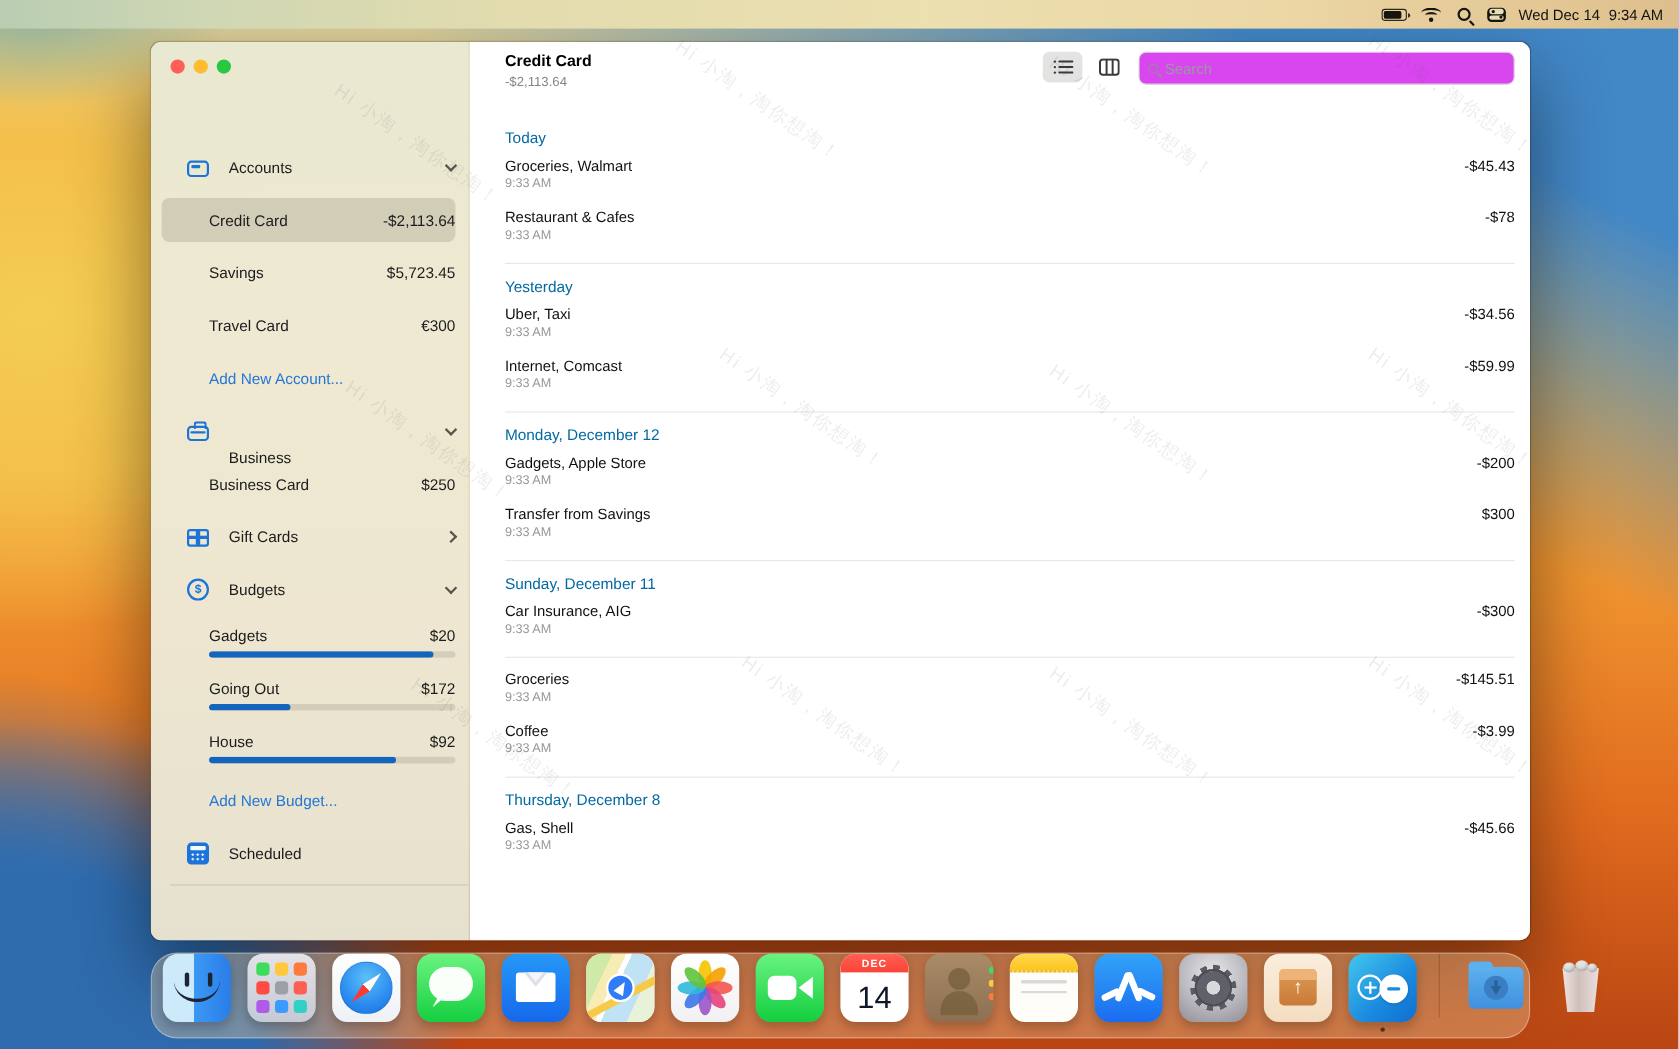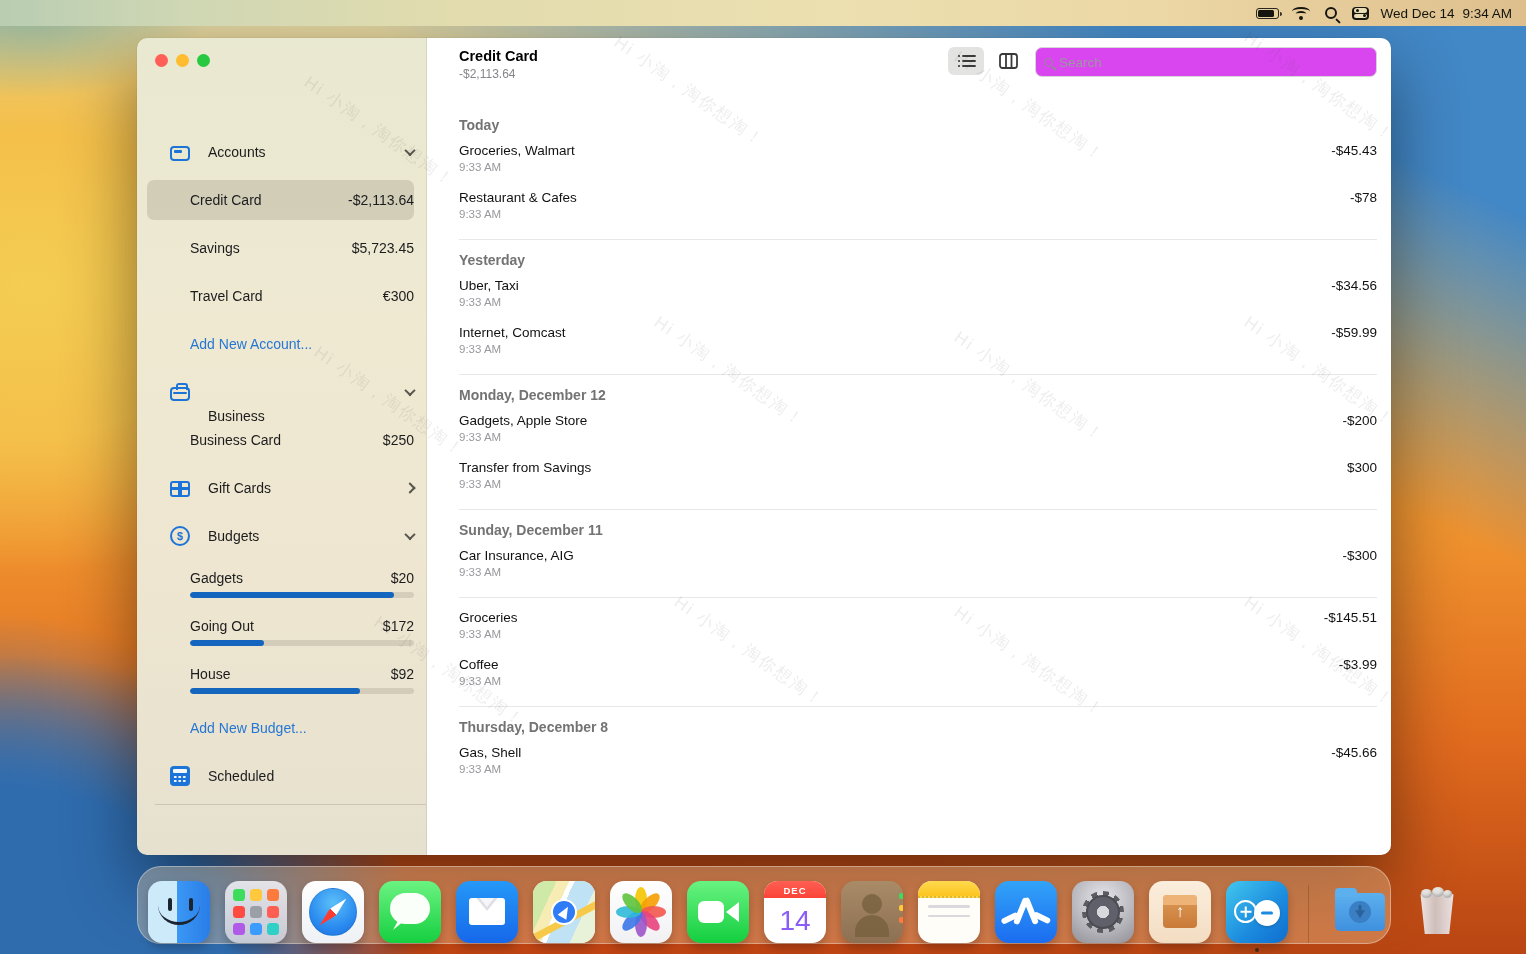--- a/index.html
+++ b/index.html
@@ -140,34 +140,34 @@
     display:flex; align-items:center; padding:0 8px; gap:6px;
   }
   .sf-glass { width:9px; height:9px; border:1.8px solid #8e8e93; border-radius:50%; position:relative; flex:none;}
   .sf-glass::after { content:""; position:absolute; width:1.8px; height:4.5px; background:#8e8e93; left:8px; top:7.5px; transform:rotate(-45deg); border-radius:2px;}
   .search-field input { border:none; outline:none; font-size:13.5px; color:#333; width:100%; background:transparent; font-family:inherit;}
   .search-field input::placeholder { color:#9a9aa0; }
 
   .txn-list { margin-top:24px; }
   .txn-group { margin:0 14px 0 32px; padding:12px 0 2px; border-bottom:1px solid #e7e7e5; }
   .txn-group:last-child { border-bottom:none; }
-  .group-h { font-size:14px; font-weight:700; color:#737373; margin-bottom:10px; }
+  .group-h { font-size:14px; font-weight:400; color:#0369a1; margin-bottom:10px; }
   .txn { display:flex; align-items:flex-start; margin-bottom:17px; }
   .txn-main { flex:1; }
   .txn-title { font-size:13.5px; color:#111; }
   .txn-time { font-size:11.5px; color:#98989d; margin-top:3px; }
   .txn-amount { font-size:13.5px; color:#111; }
 
   
   .dock {
     position:absolute; left:137px; top:866px; width:1254px; height:78px; z-index:30;
     background:rgba(250,214,170,0.35);
     border:1px solid rgba(255,255,255,0.35);
     border-radius:24px;
-    display:flex; align-items:flex-end; padding:0 10px; gap:15px;
+    display:flex; align-items:flex-start; padding:0 10px; gap:15px;
     backdrop-filter:blur(20px);
   }
   .dicon { width:62px; height:62px; border-radius:14px; position:relative; flex:none; box-shadow:0 5px 10px rgba(0,0,0,.22); }
   .dicon.running::after { content:""; position:absolute; left:50%; bottom:-9px; width:4px; height:4px; border-radius:50%; background:rgba(40,30,20,.75); transform:translateX(-50%); box-shadow:none; }
   .dock-div { width:1px; height:58px; background:rgba(90,40,10,.28); margin:0 5px; flex:none; }
 
   
   .dk-finder { background:linear-gradient(90deg,#cdeafb 0%,#cdeafb 46%,#3b98f4 46%,#2a7de8 100%); overflow:hidden;}
   .dk-finder .eye { position:absolute; top:17px; width:4px; height:13px; border-radius:2px; background:#1b2430;}
   .dk-finder .e1 { left:20px; } .dk-finder .e2 { left:41px; }
@@ -198,21 +198,21 @@
   
   .dk-photos { background:linear-gradient(180deg,#ffffff,#f1f1f4); overflow:hidden;}
   .petal { position:absolute; left:calc(50% - 6px); top:calc(50% - 25px); width:12px; height:25px; border-radius:50%; transform-origin:50% 100%; opacity:.9; }
   
   .dk-ft { background:linear-gradient(180deg,#69f381,#13ce3f); }
   .dk-ft .cam { position:absolute; left:11px; top:20px; width:26px; height:22px; background:#fff; border-radius:6px; }
   .dk-ft .lens { position:absolute; right:10px; top:21px; width:0; height:0; border-top:10px solid transparent; border-bottom:10px solid transparent; border-right:13px solid #fff; }
   
   .dk-cal { background:#fff; overflow:hidden; display:flex; flex-direction:column; }
   .cal-top { background:linear-gradient(#ff5f52,#fb4438); color:#fff; font-size:9.5px; font-weight:700; text-align:center; padding:3.5px 0 2.5px; letter-spacing:1px; }
-  .cal-num { flex:1; display:flex; align-items:center; justify-content:center; font-size:28px; font-weight:400; color:#8b5cf6; }
+  .cal-num { flex:1; display:flex; align-items:center; justify-content:center; font-size:28px; font-weight:400; color:#0f172a; }
   
   .dk-contacts { background:linear-gradient(180deg,#a98b68,#8d7052); overflow:hidden; }
   .dk-contacts .head { position:absolute; left:50%; top:13px; width:20px; height:20px; border-radius:50%; background:#77603f; transform:translateX(-50%); opacity:.8;}
   .dk-contacts .body { position:absolute; left:50%; top:34px; width:34px; height:22px; border-radius:17px 17px 0 0; background:#77603f; transform:translateX(-50%); opacity:.8;}
   .dk-contacts .tab { position:absolute; right:-1px; width:5px; height:6px; border-radius:2px 0 0 2px; }
   
   .dk-notes { background:#fffdf7; overflow:hidden; display:flex; flex-direction:column;}
   .nt-top { height:17px; background:linear-gradient(#ffd94e,#fcc521); border-bottom:2px dotted rgba(160,120,0,.35); }
   .nt-line { height:2.5px; background:#d9d9de; border-radius:2px; margin:7px 10px 0; }
   

